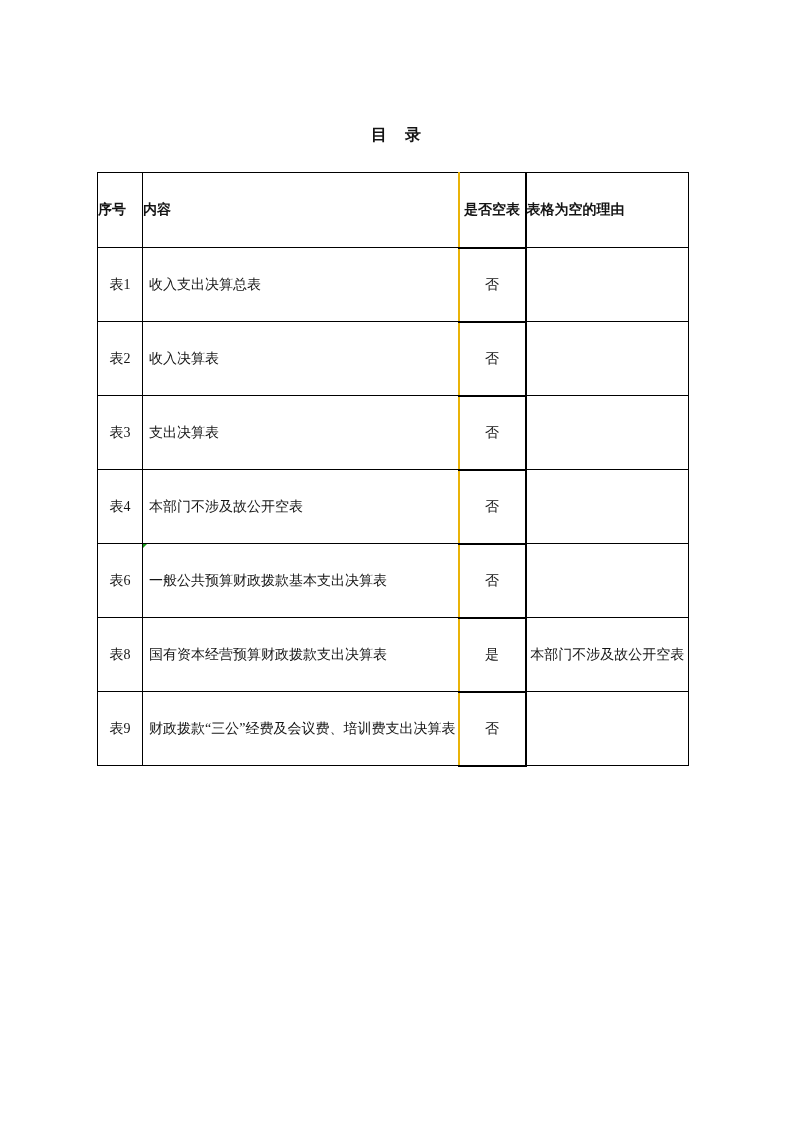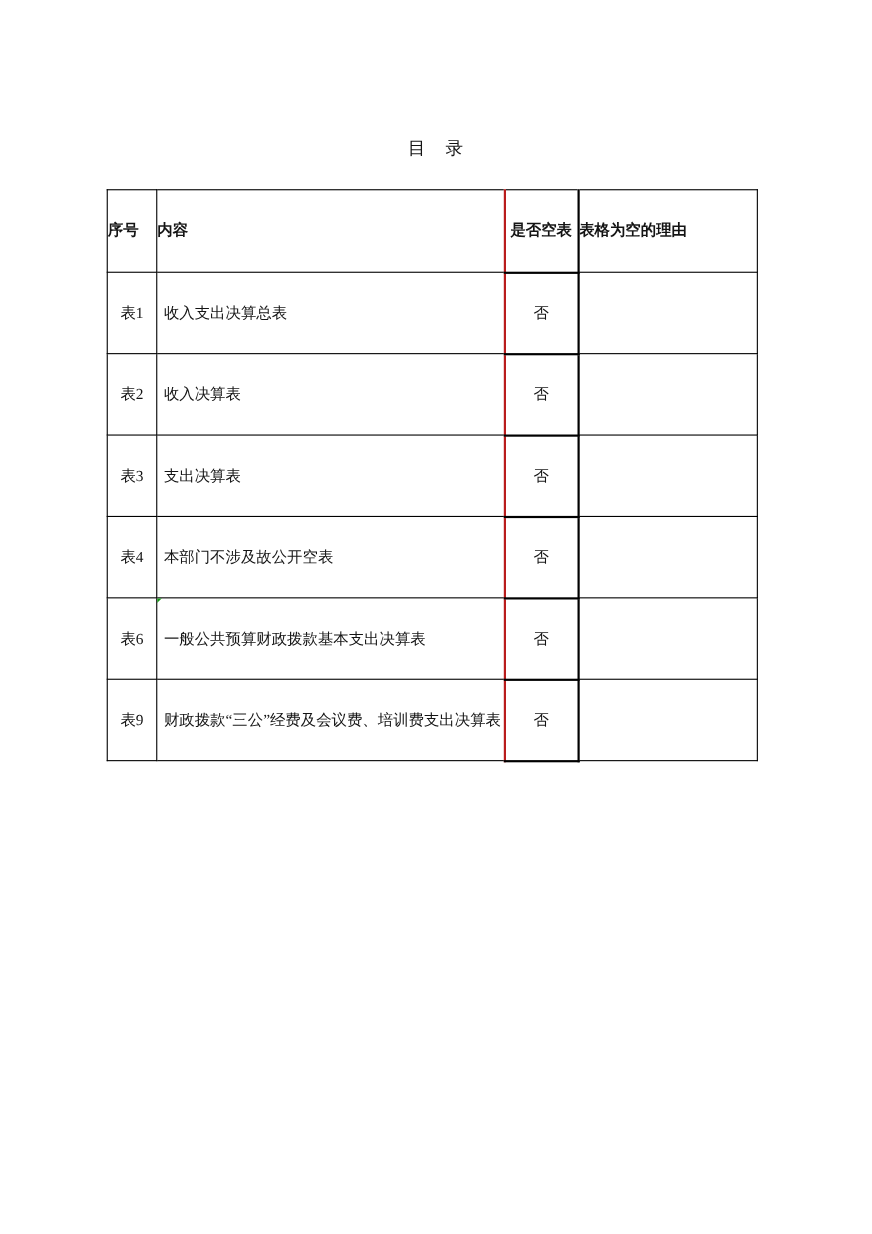--- a/index.html
+++ b/index.html
@@ -16,21 +16,21 @@
     color: #141414;
     overflow: hidden;
   }
   .doc-title {
     position: absolute;
     top: 125px;
     left: 0;
     width: 100%;
     text-align: center;
     font-size: 16px;
-    font-weight: normal;
+    font-weight: bold;
     white-space: pre;
     letter-spacing: 1px;
   }
   table.toc-table {
     position: absolute;
     left: 97px;
     top: 172px;
     width: 591px;
     border-collapse: collapse;
     table-layout: fixed;
@@ -57,21 +57,21 @@
   }
   td.col-no { text-align: center; }
   td.col-content {
     text-align: left;
     padding-left: 6px;
     position: relative;
     white-space: nowrap;
   }
   td.col-empty, th.col-empty {
     text-align: center;
-    border-left: 2px solid #b91c1c;
+    border-left: 2px solid #eab308;
     border-right: 2px solid #000000;
     border-bottom: 2px solid #000000;
   }
   td.col-reason { text-align: center; }
 
   .corner-marker {
     position: absolute;
     left: -2px;
     top: -1px;
     width: 7px;
@@ -130,20 +130,26 @@
       <tr>
         <td class="col-no">表6</td>
         <td class="col-content">
           <span class="corner-marker" style="background: rgb(20, 154, 20);"></span>
           <span>一般公共预算财政拨款基本支出决算表</span>
         </td>
         <td class="col-empty">否</td>
         <td class="col-reason"></td>
       </tr>
       <tr>
+        <td class="col-no">表8</td>
+        <td class="col-content">国有资本经营预算财政拨款支出决算表</td>
+        <td class="col-empty">是</td>
+        <td class="col-reason">本部门不涉及故公开空表</td>
+      </tr>
+      <tr>
         <td class="col-no">表9</td>
         <td class="col-content">财政拨款“三公”经费及会议费、培训费支出决算表</td>
         <td class="col-empty">否</td>
         <td class="col-reason"></td>
       </tr>
     </tbody>
   </table>
 
 </div>
 

